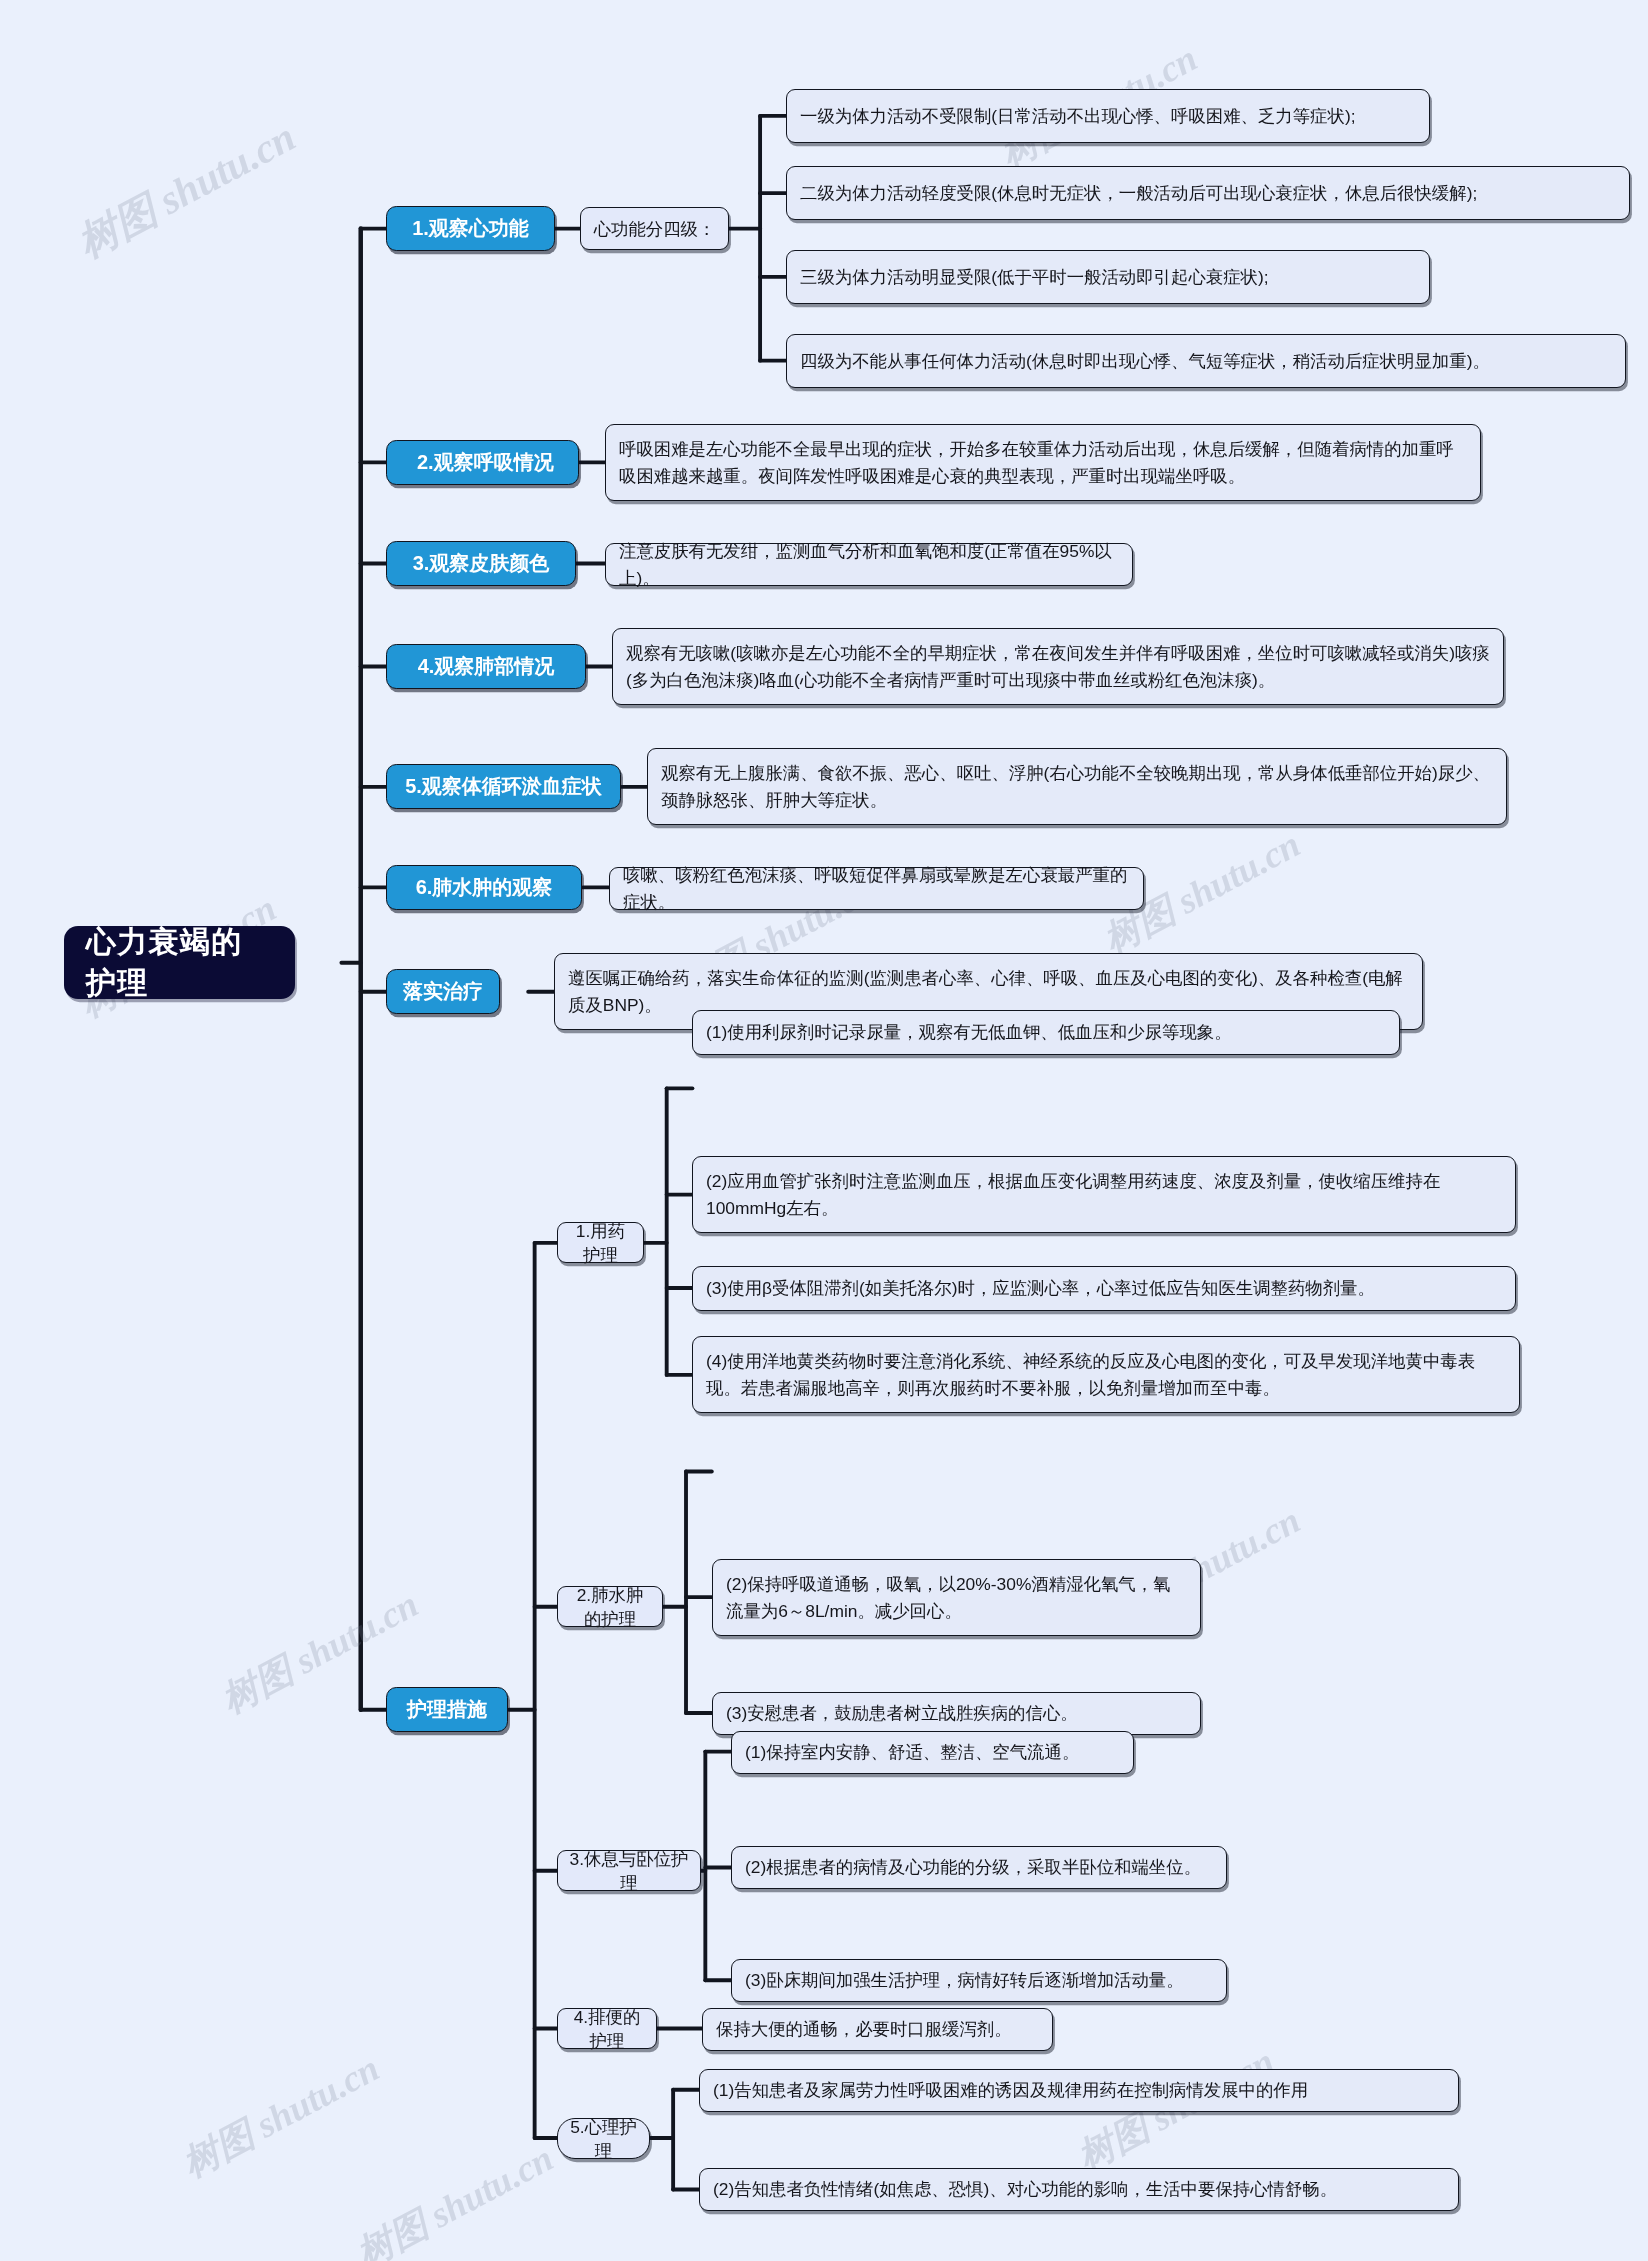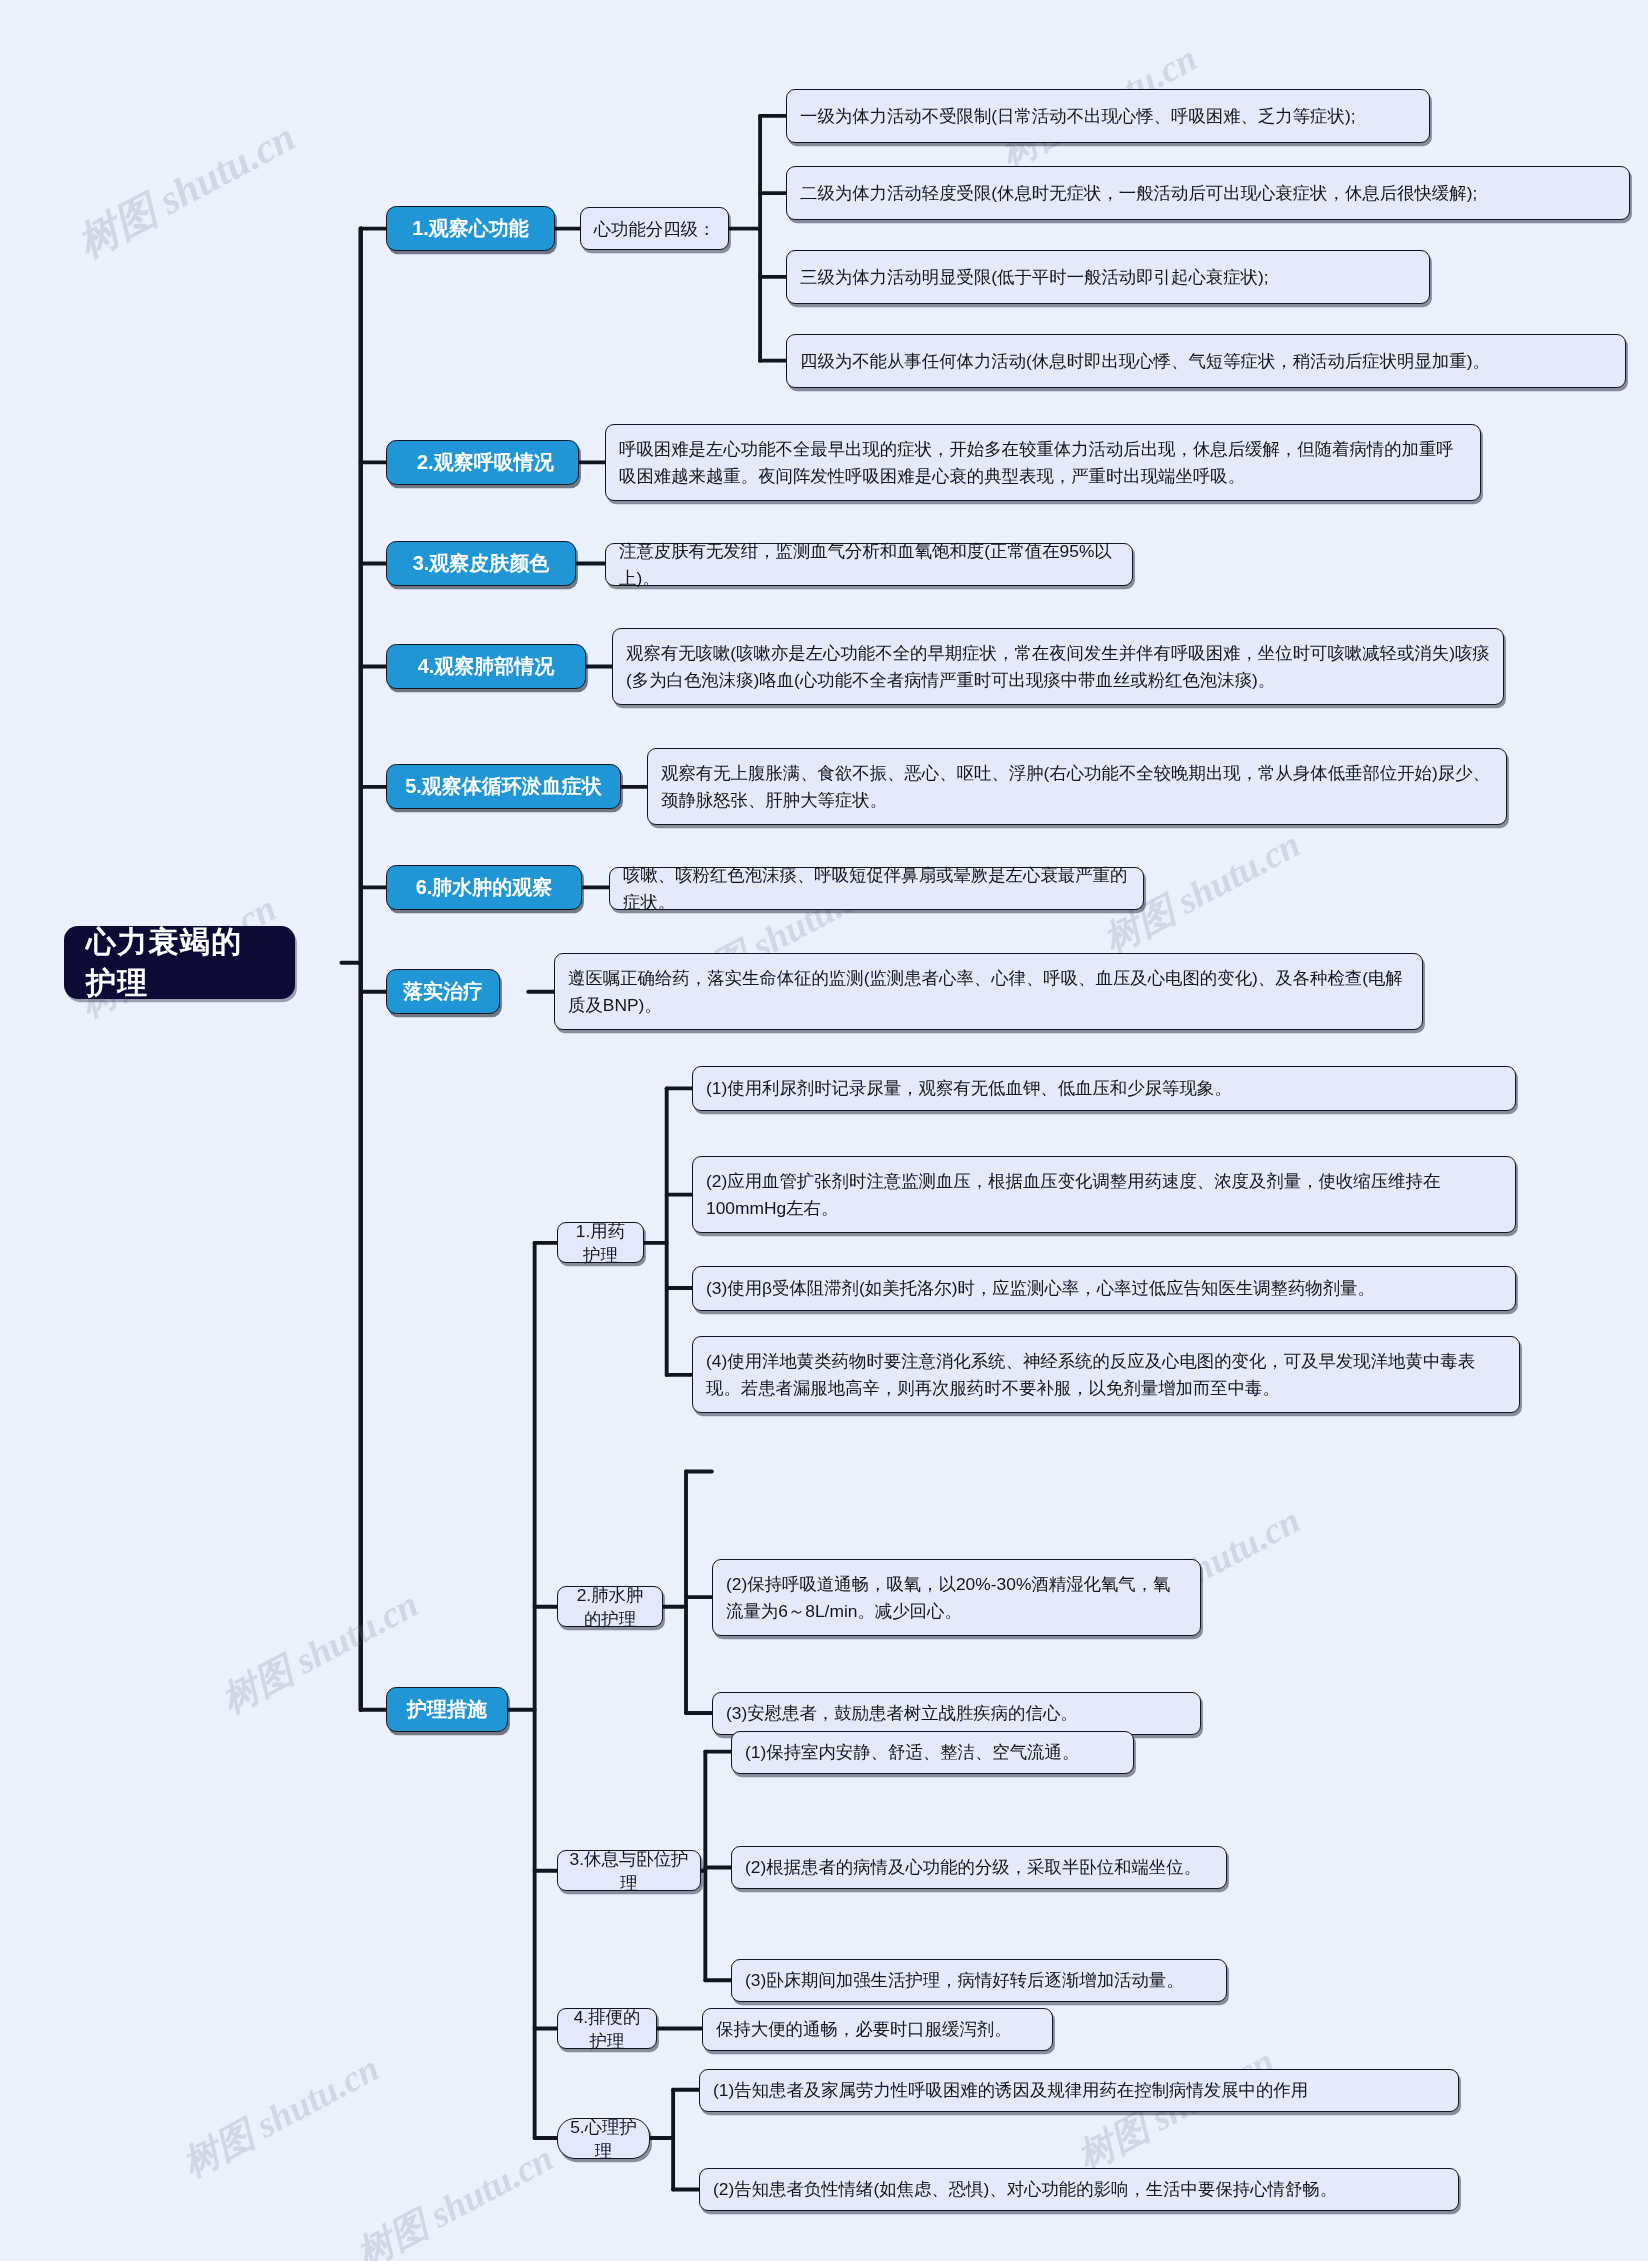--- a/index.html
+++ b/index.html
@@ -226,21 +226,21 @@
     <span class="txt">遵医嘱正确给药，落实生命体征的监测(监测患者心率、心律、呼吸、血压及心电图的变化)、及各种检查(电解质及BNP)。</span>
   </div>
 
   <div class="node n-blue" style="left:386px;top:1687px;width:122px;height:45px;">
     <span class="txt">护理措施</span>
   </div>
 
   <div class="node n-pill" style="left:557px;top:1222px;width:87px;height:41px;">
     <span class="txt">1.用药护理</span>
   </div>
-  <div class="node n-box" style="left:692px;top:1066px;width:824px;height:45px;">
+  <div class="node n-box" style="left:692px;top:1010px;width:708px;height:45px;">
     <span class="txt">(1)使用利尿剂时记录尿量，观察有无低血钾、低血压和少尿等现象。</span>
   </div>
   <div class="node n-box" style="left:692px;top:1156px;width:824px;height:77px;">
     <span class="txt">(2)应用血管扩张剂时注意监测血压，根据血压变化调整用药速度、浓度及剂量，使收缩压维持在100mmHg左右。</span>
   </div>
   <div class="node n-box" style="left:692px;top:1266px;width:824px;height:45px;">
     <span class="txt">(3)使用β受体阻滞剂(如美托洛尔)时，应监测心率，心率过低应告知医生调整药物剂量。</span>
   </div>
   <div class="node n-box" style="left:692px;top:1336px;width:828px;height:77px;">
     <span class="txt">(4)使用洋地黄类药物时要注意消化系统、神经系统的反应及心电图的变化，可及早发现洋地黄中毒表现。若患者漏服地高辛，则再次服药时不要补服，以免剂量增加而至中毒。</span>

